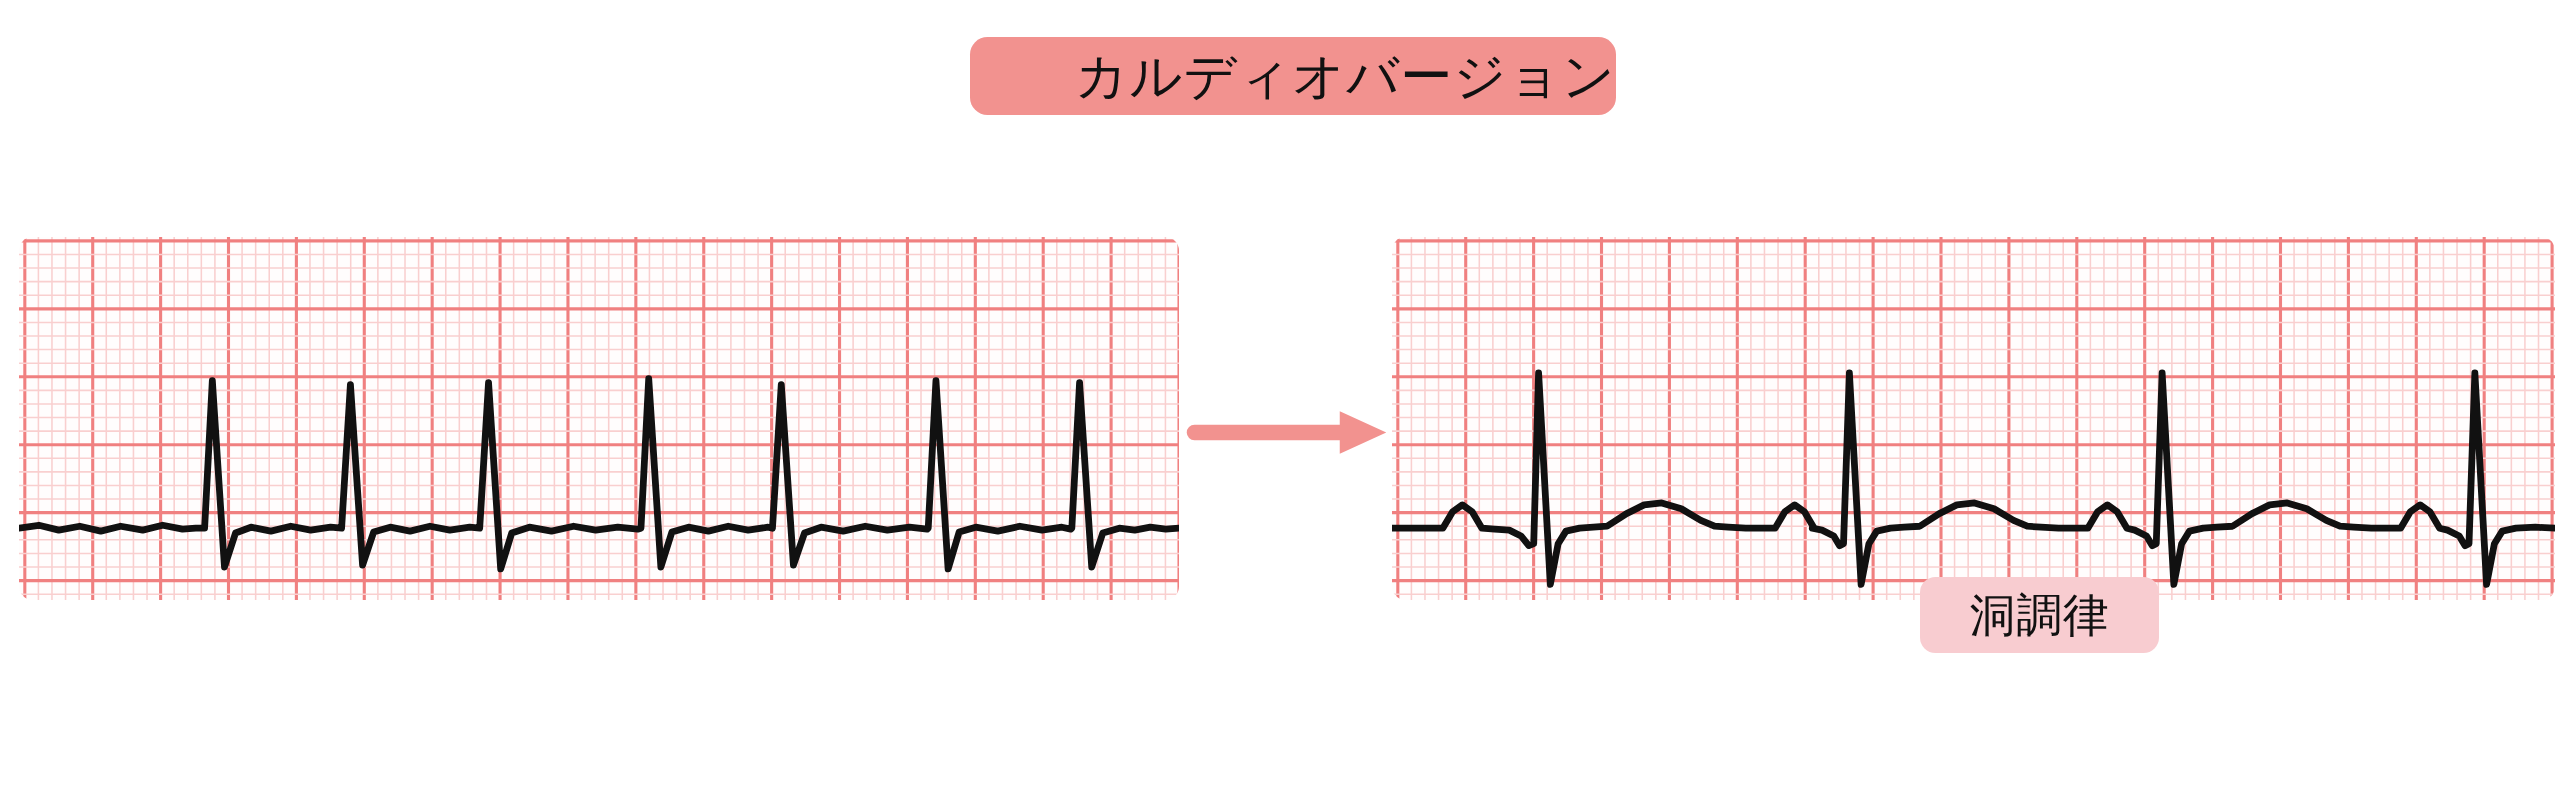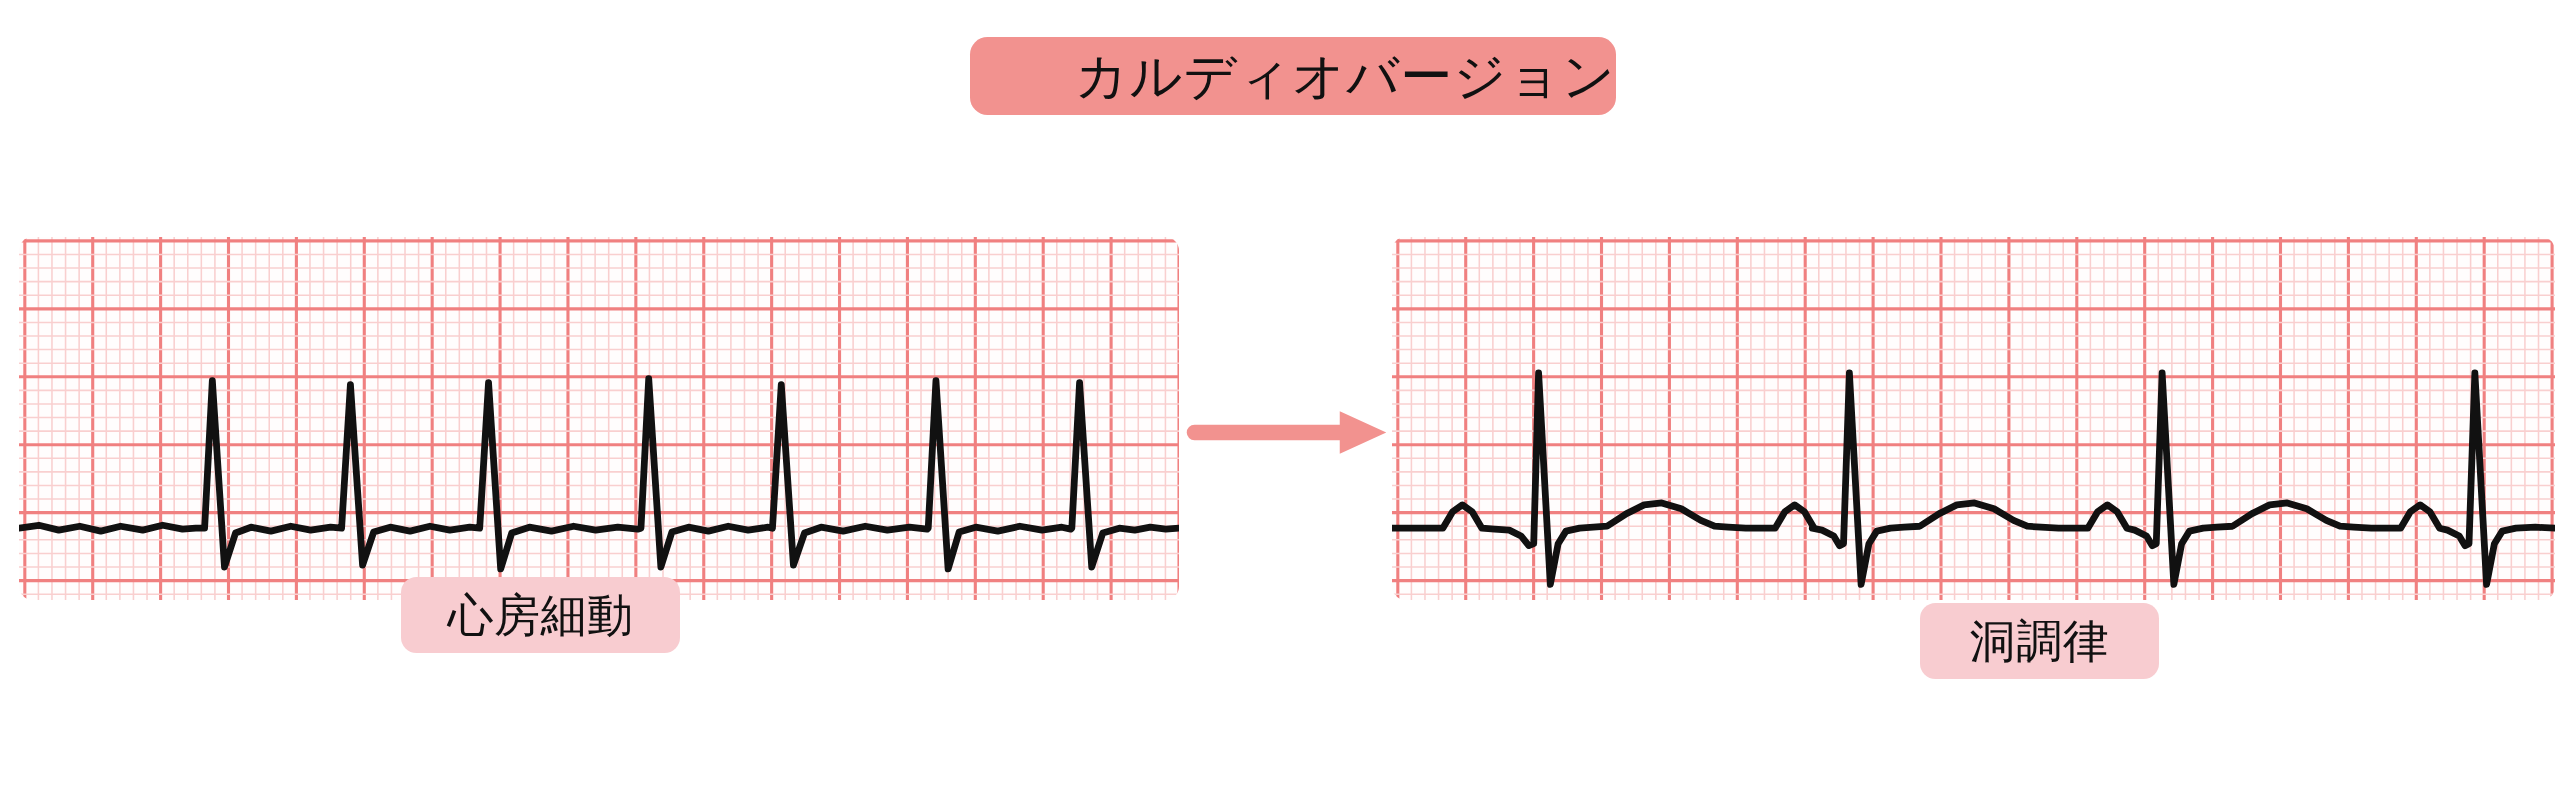--- a/index.html
+++ b/index.html
@@ -82,21 +82,21 @@
     box-sizing: border-box;
   }
   .label-pill .label-text {
     font-size: 46px;
     line-height: 1;
     color: #111111;
     white-space: nowrap;
     letter-spacing: 0.5px;
   }
   #label-afib  { left: 401px;  top: 577px; width: 279px; height: 76px; }
-  #label-sinus { left: 1920px; top: 577px; width: 239px; height: 76px; margin-top: 26px; }
+  #label-sinus { left: 1920px; top: 577px; width: 239px; height: 76px; }
 </style>
 </head>
 <body>
 
 <div id="stage">
 
   <div class="title-pill" style="background: rgb(242, 146, 143);">
     <span class="title-text" style="color: rgb(17, 17, 17);">カルディオバージョン</span>
   </div>
 
@@ -342,21 +342,18 @@
         <line x1="0" y1="298" x2="1199" y2="298" stroke="#F9CFCF" stroke-width="1.6"></line>
         <line x1="0" y1="312" x2="1199" y2="312" stroke="#F9CFCF" stroke-width="1.6"></line>
         <line x1="0" y1="326" x2="1199" y2="326" stroke="#F9CFCF" stroke-width="1.6"></line>
         <line x1="0" y1="340" x2="1199" y2="340" stroke="#F9CFCF" stroke-width="1.6"></line>
         <line x1="0" y1="354" x2="1199" y2="354" stroke="#F08080" stroke-width="3.2"></line>
         <line x1="0" y1="368" x2="1199" y2="368" stroke="#F9CFCF" stroke-width="1.6"></line>
         <path d="M0.00 300.00 L20.15 300.00 L40.30 300.00 L52.39 300.00 L62.47 283.00 L72.54 276.00 L82.62 283.00 L92.70 300.00 L105.79 301.00 L120.91 302.00 L133.00 308.00 L141.06 318.00 L146.10 316.00 L151.13 140.00 L163.23 358.00 L171.29 316.00 L179.35 303.00 L193.45 300.00 L207.56 299.00 L221.66 298.00 L241.82 285.00 L259.95 276.00 L278.09 274.00 L298.24 280.00 L318.39 292.00 L332.50 298.00 L346.60 299.00 L364.74 300.00 L382.87 300.00 L394.96 300.00 L405.04 283.00 L415.12 276.00 L425.19 283.00 L435.27 300.00 L433.25 300.00 L443.33 302.00 L455.42 308.00 L461.46 318.00 L465.49 316.00 L471.54 140.00 L483.63 358.00 L491.69 316.00 L499.75 303.00 L513.86 300.00 L527.96 299.00 L544.08 298.00 L564.24 285.00 L582.37 276.00 L600.51 274.00 L620.66 280.00 L640.81 292.00 L654.92 298.00 L669.02 299.00 L687.16 300.00 L705.29 300.00 L717.38 300.00 L727.46 283.00 L737.54 276.00 L747.61 283.00 L757.69 300.00 L765.75 302.00 L777.84 308.00 L783.88 318.00 L787.91 316.00 L793.96 140.00 L806.05 358.00 L814.11 316.00 L822.17 303.00 L836.28 300.00 L850.38 299.00 L866.50 298.00 L886.66 285.00 L904.79 276.00 L922.93 274.00 L943.08 280.00 L963.23 292.00 L977.34 298.00 L991.44 299.00 L1009.58 300.00 L1027.71 300.00 L1039.81 300.00 L1049.88 283.00 L1059.96 276.00 L1070.03 283.00 L1080.11 300.00 L1088.17 302.00 L1100.26 308.00 L1106.30 318.00 L1110.33 316.00 L1116.38 140.00 L1128.47 358.00 L1136.53 316.00 L1144.59 303.00 L1158.70 300.00 L1178.85 299.00 L1199.00 300.00" fill="none" stroke="#111111" stroke-width="7" stroke-linejoin="round" stroke-linecap="round"></path>
       </svg>
   </div>
 
-  <div class="label-pill" id="label-afib" style="background: rgb(248, 204, 208);">
-    <span class="label-text">心房細動</span>
-  </div>
   <div class="label-pill" id="label-sinus" style="background: rgb(248, 204, 208);">
     <span class="label-text">洞調律</span>
   </div>
 
 </div>
 
 
 </body></html>

